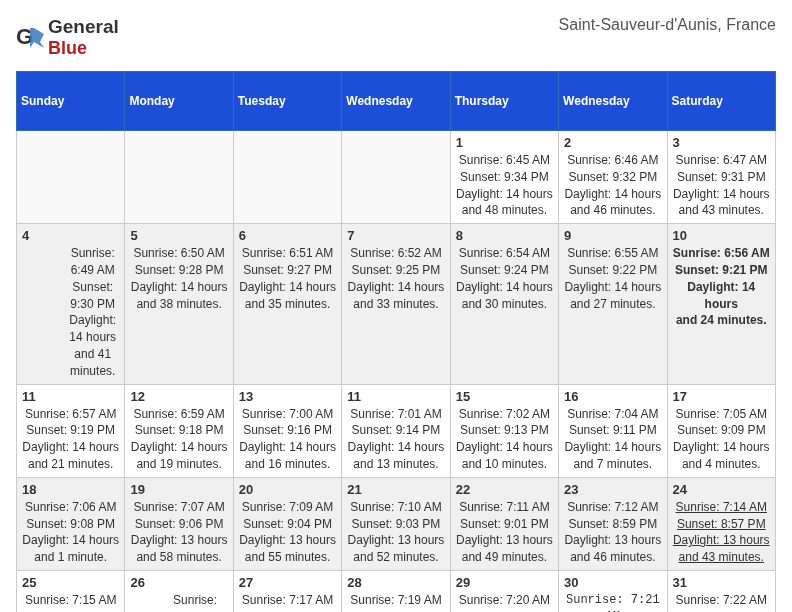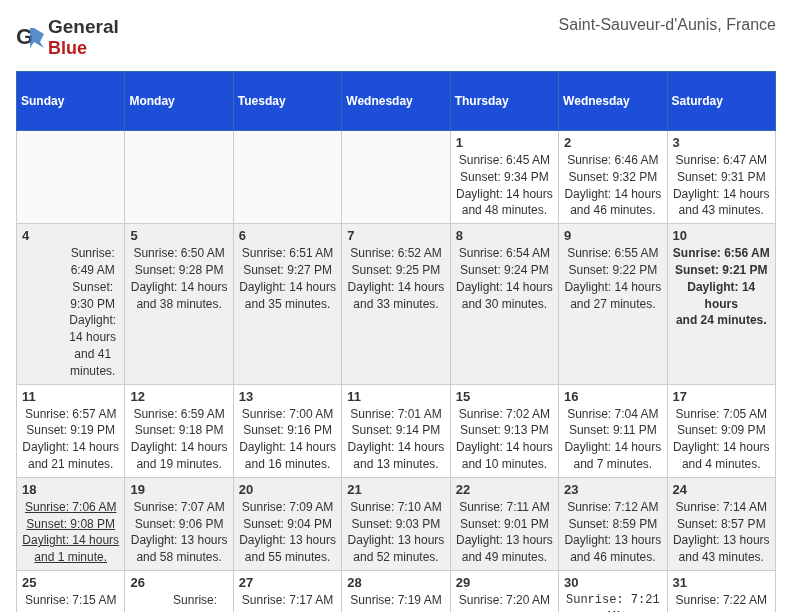--- a/index.html
+++ b/index.html
@@ -247,21 +247,21 @@
           <span class="day-number">17</span>
           <div class="day-info" style="white-space: pre-line;">Sunrise: 7:05 AM
 Sunset: 9:09 PM
 Daylight: 14 hours
 and 4 minutes.</div>
         </td>
       </tr>
       <tr>
         <td class="shaded">
           <span class="day-number">18</span>
-          <div class="day-info" style="white-space: pre-line; text-decoration: underline;">Sunrise: 7:06 AM
+          <div class="day-info" style="white-space: pre-line;">Sunrise: 7:06 AM
 Sunset: 9:08 PM
 Daylight: 14 hours
 and 1 minute.</div>
         </td>
         <td class="shaded">
           <span class="day-number">19</span>
           <div class="day-info" style="white-space: pre-line;">Sunrise: 7:07 AM
 Sunset: 9:06 PM
 Daylight: 13 hours
 and 58 minutes.</div>
@@ -289,21 +289,21 @@
         </td>
         <td class="shaded">
           <span class="day-number">23</span>
           <div class="day-info" style="white-space: pre-line;">Sunrise: 7:12 AM
 Sunset: 8:59 PM
 Daylight: 13 hours
 and 46 minutes.</div>
         </td>
         <td class="shaded">
           <span class="day-number">24</span>
-          <div class="day-info" style="white-space: pre-line;">Sunrise: 7:14 AM
+          <div class="day-info" style="white-space: pre-line; text-decoration: underline;">Sunrise: 7:14 AM
 Sunset: 8:57 PM
 Daylight: 13 hours
 and 43 minutes.</div>
         </td>
       </tr>
       <tr>
         <td>
           <span class="day-number">25</span>
           <div class="day-info" style="white-space: pre-line;">Sunrise: 7:15 AM
 Sunset: 8:55 PM

